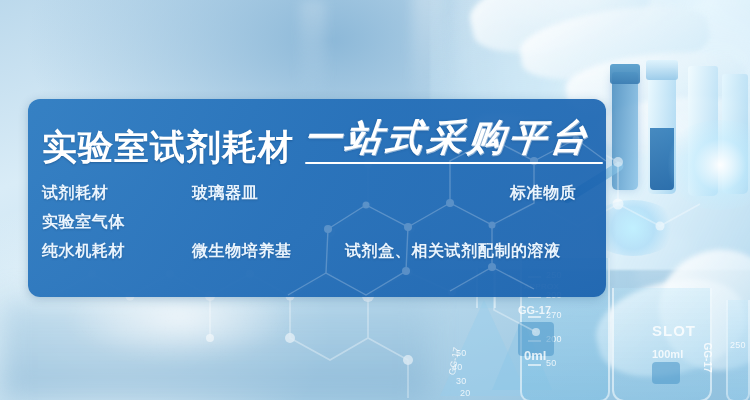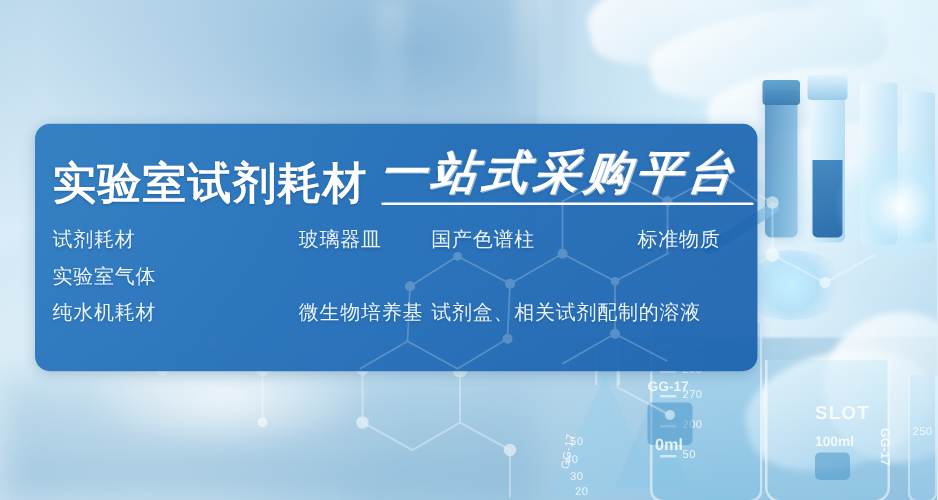--- a/index.html
+++ b/index.html
@@ -112,28 +112,28 @@
     font-family:"DejaVu Serif","Liberation Serif",serif;
     font-size:37px;font-weight:bold;color:#ffffff;line-height:1;
     letter-spacing:4px;font-style:italic;
     transform:skewX(-6deg);display:inline-block;
     text-shadow:1px 1px 0 rgba(255,255,255,.5),0 1px 3px rgba(10,50,95,.3);
   }
   .hl-underline{
     position:absolute;left:1px;bottom:0px;width:298px;height:2px;background:#ffffff;border-radius:1px;
   }
 
-  .sub-grid{position:absolute;left:14px;top:79px;width:560px;}
+  .sub-grid{position:absolute;left:14px;top:79px;width:560px;font-weight:bold;}
   .sub-row{position:relative;height:29px;}
   .sub-item{
     position:absolute;color:#eaf4fd;font-size:16px;line-height:29px;letter-spacing:.6px;
     text-shadow:0 1px 2px rgba(12,55,100,.3);white-space:nowrap;
   }
   .c1{left:0px;}
-  .c2{left:150px;margin-left:47px;}
+  .c2{left:150px;}
   .c3{left:303px;}
   .c4{left:468px;}
   .wide{left:303px;}
 </style>
 </head>
 <body>
 
 <div id="banner">
 
   <div class="bg-base"></div>
@@ -280,21 +280,20 @@
       <span class="hl-cal-wrap">
         <span class="hl-cal">一站式采购平台</span>
         <span class="hl-underline"></span>
       </span>
     </div>
 
     <div class="sub-grid">
       <div class="sub-row">
         <span class="sub-item c1">试剂耗材</span>
         <span class="sub-item c2">玻璃器皿</span>
-        <span class="sub-item c3">国产色谱柱</span>
         <span class="sub-item c4">标准物质</span>
       </div>
       <div class="sub-row">
         <span class="sub-item c1">实验室气体</span>
       </div>
       <div class="sub-row">
         <span class="sub-item c1">纯水机耗材</span>
         <span class="sub-item c2">微生物培养基</span>
         <span class="sub-item wide">试剂盒、相关试剂配制的溶液</span>
       </div>

